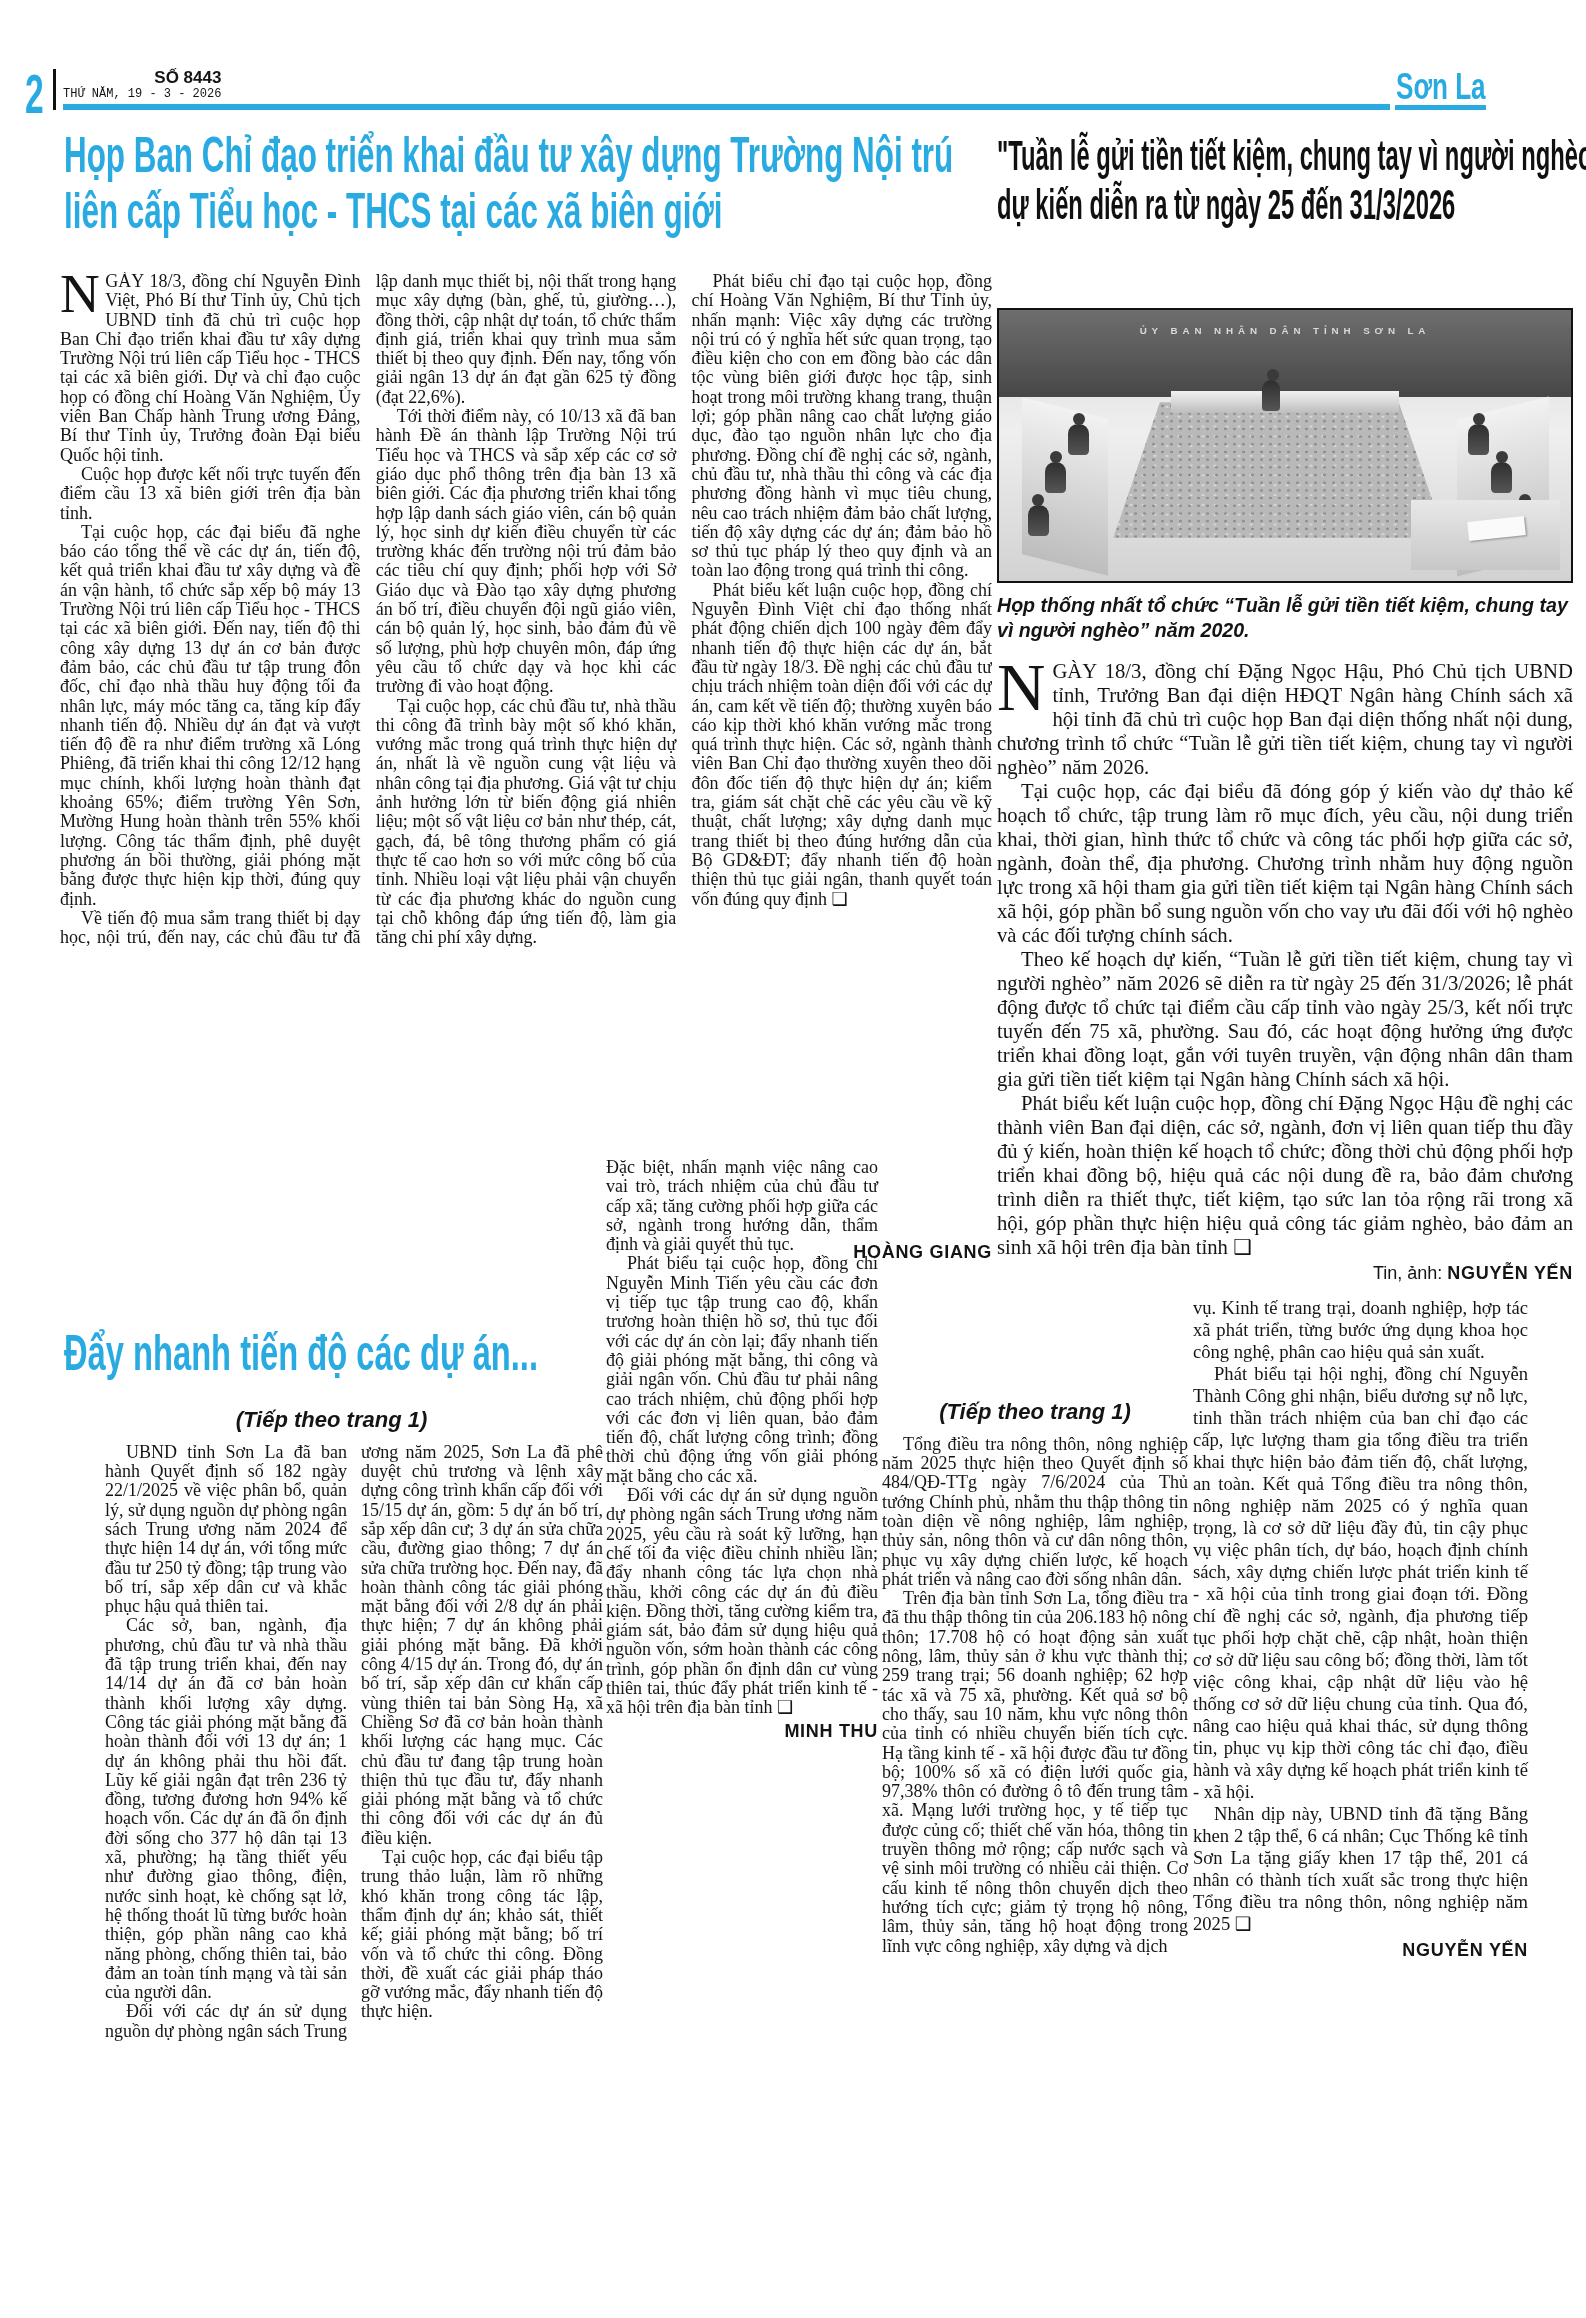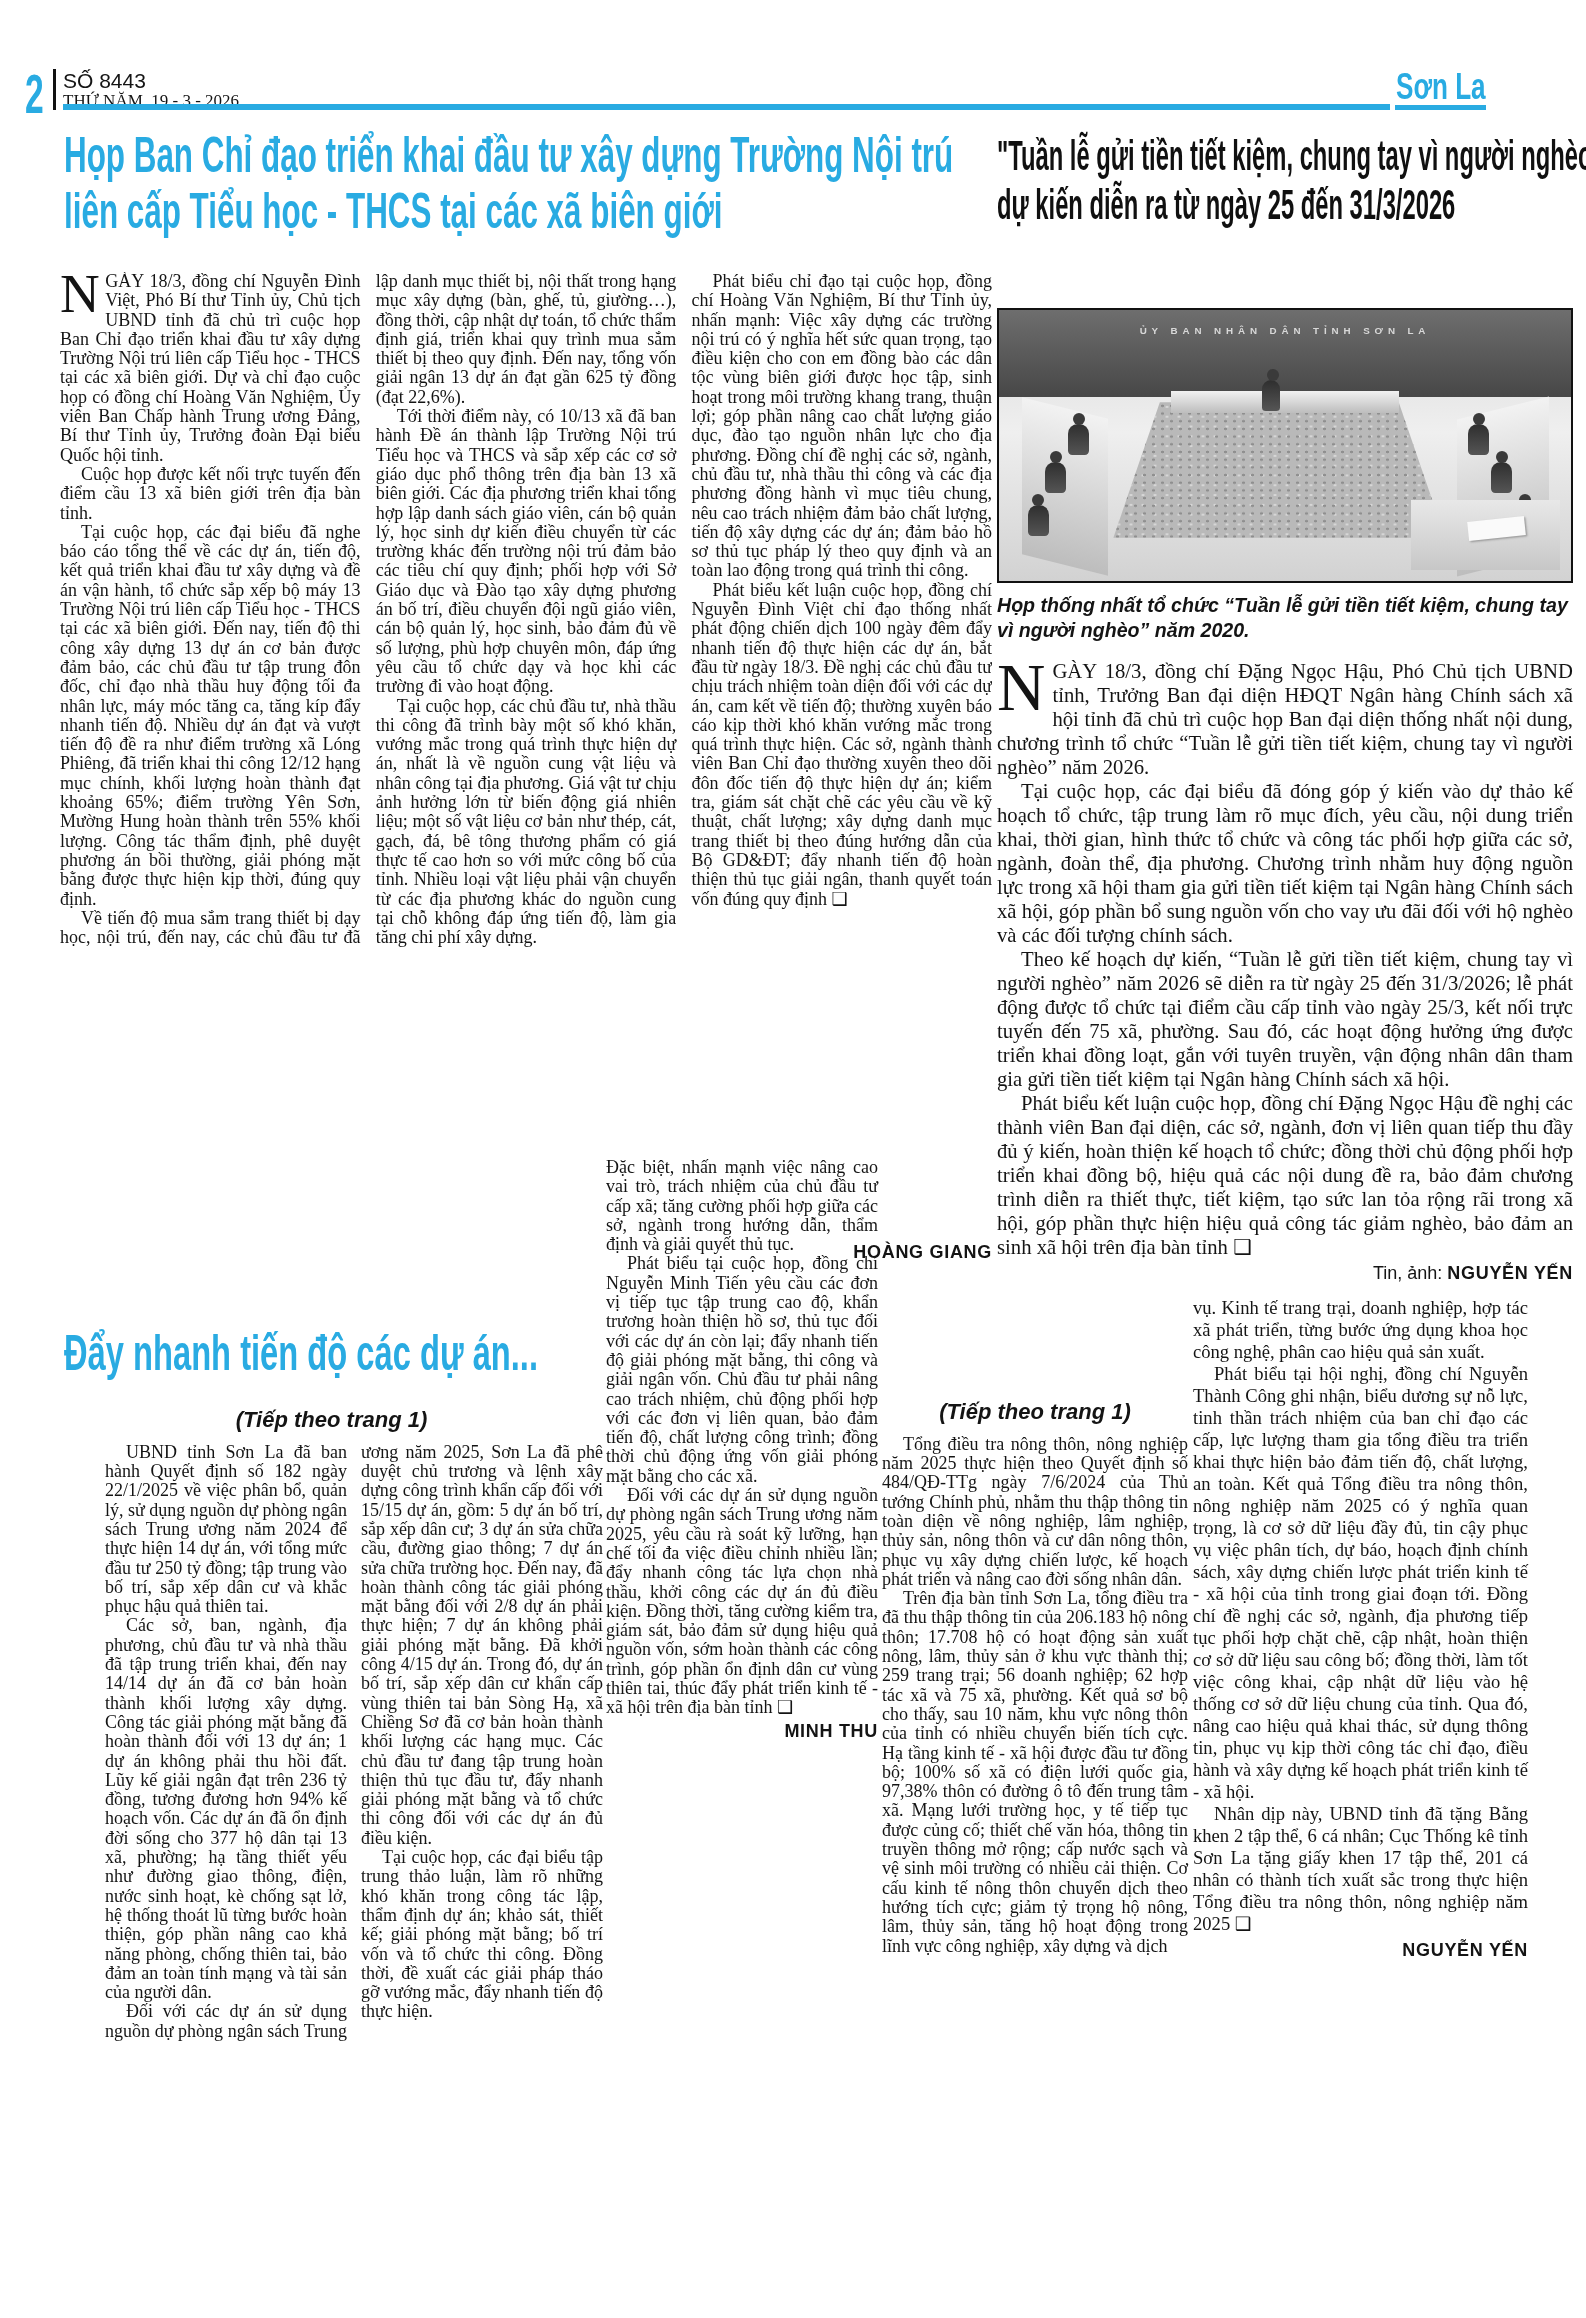--- a/index.html
+++ b/index.html
@@ -9,22 +9,22 @@
     font-family:"Liberation Serif","DejaVu Serif",serif;color:#141414;
   }
   .abs{position:absolute;}
   
   .pagenum{
     font-family:"Liberation Sans","DejaVu Sans",sans-serif;font-weight:700;
     color:var(--accent);font-size:41px;line-height:1;display:inline-block;
     transform:scale(.82,1.35);transform-origin:left top;
   }
   .head-sep{width:2.8px;height:41px;background:#111;}
-  .issue{font-family:"Liberation Sans","DejaVu Sans",sans-serif;font-weight:400;font-size:21px;line-height:1.1;}
-  .dateline{font-family:Liberation Serif, serif;font-size:17px;line-height:1.1;}
+  .issue{font-family:"Liberation Sans","DejaVu Sans",sans-serif;font-weight:700;font-size:17px;line-height:1.1;text-align:right;}
+  .dateline{font-family:Liberation Mono, monospace;font-size:12px;line-height:1.1;}
   .cyan-rule{background:var(--accent);height:6.3px;}
   .masthead{
     font-family:"Liberation Sans","DejaVu Sans",sans-serif;font-weight:700;color:var(--accent);
     font-size:29px;line-height:1;display:inline-block;transform:scale(.9,1.25);transform-origin:left top;
   }
   
   .hl{white-space:nowrap;display:inline-block;font-family:"Liberation Sans","DejaVu Sans",sans-serif;font-weight:700;}
   .hl-cyan{color:var(--accent);}
   .hl-black{color:#101010;}
   .a1hl .hl{font-size:43px;transform:scale(.73,1.18);transform-origin:left top;line-height:1;}

